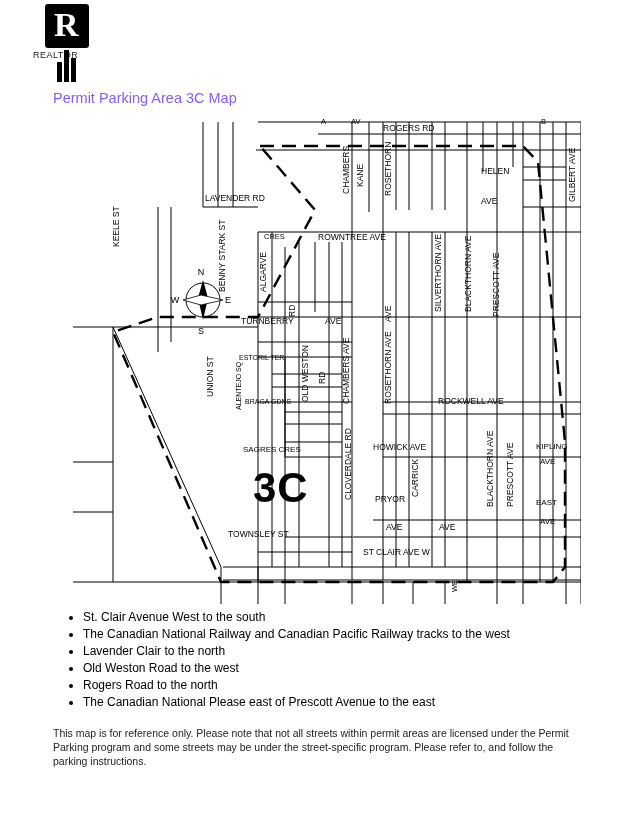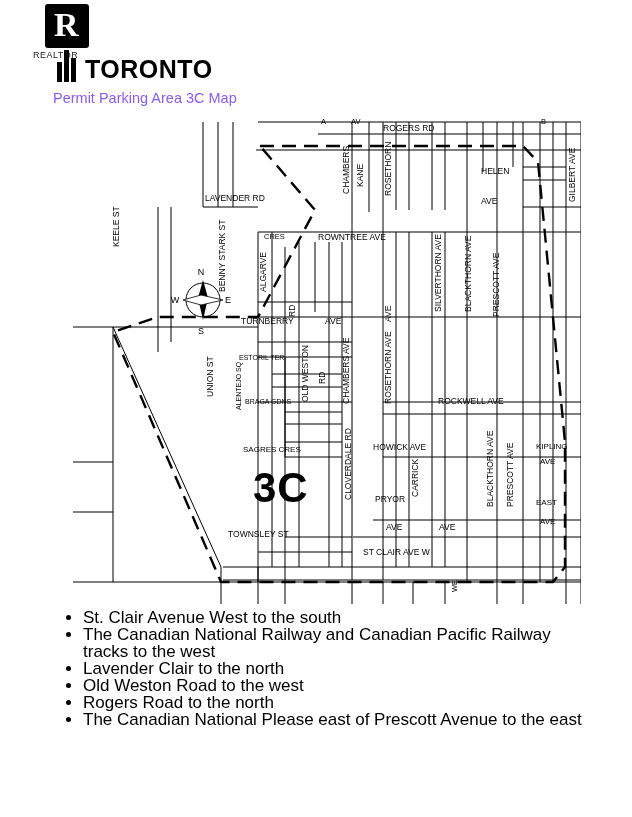--- a/index.html
+++ b/index.html
@@ -115,21 +115,21 @@
   .bounded .lead {
     font-size: 12.5px;
     margin: 0 0 3px 0;
   }
   .bounded ul {
     margin: 0;
     padding-left: 30px;
     list-style: disc;
   }
   .bounded li {
-    font-size: 17px;
+    font-size: 12px;
     line-height: 17px;
   }
   .disclaimer {
     position: absolute;
     left: 53px;
     top: 726px;
     width: 516px;
     font-size: 10.5px;
     line-height: 14px;
     color: #222;
@@ -159,21 +159,20 @@
     <div class="rbox"></div>
     <div class="rword">REALTOR</div>
   </div>
 
   <div class="toronto-logo">
     <div class="toronto-mark">
       <span></span>
         <span></span>
         <span></span>
     </div>
-    <div class="toronto-word">TORONTO</div>
   </div>
 
   <div class="page-title">Permit Parking Area 3C Map</div>
 
   <div class="map-wrap">
     <svg width="528" height="492" viewBox="0 0 528 492">
 
       <g stroke="#000" fill="none" stroke-width="1">
 
         <path d="M205 10 L528 10"></path>
@@ -357,14 +356,15 @@
     <ul>
       <li>St. Clair Avenue West to the south</li>
       <li>The Canadian National Railway and Canadian Pacific Railway tracks to the west</li>
       <li>Lavender Clair to the north</li>
       <li>Old Weston Road to the west</li>
       <li>Rogers Road to the north</li>
       <li>The Canadian National Please east of Prescott Avenue to the east</li>
     </ul>
   </div>
 
+  <div class="disclaimer">This map is for reference only. Please note that not all streets within permit areas are licensed under the Permit Parking program and some streets may be under the street-specific program. Please refer to, and follow the parking instructions.</div>
 
 </div>
 
 </body></html>

